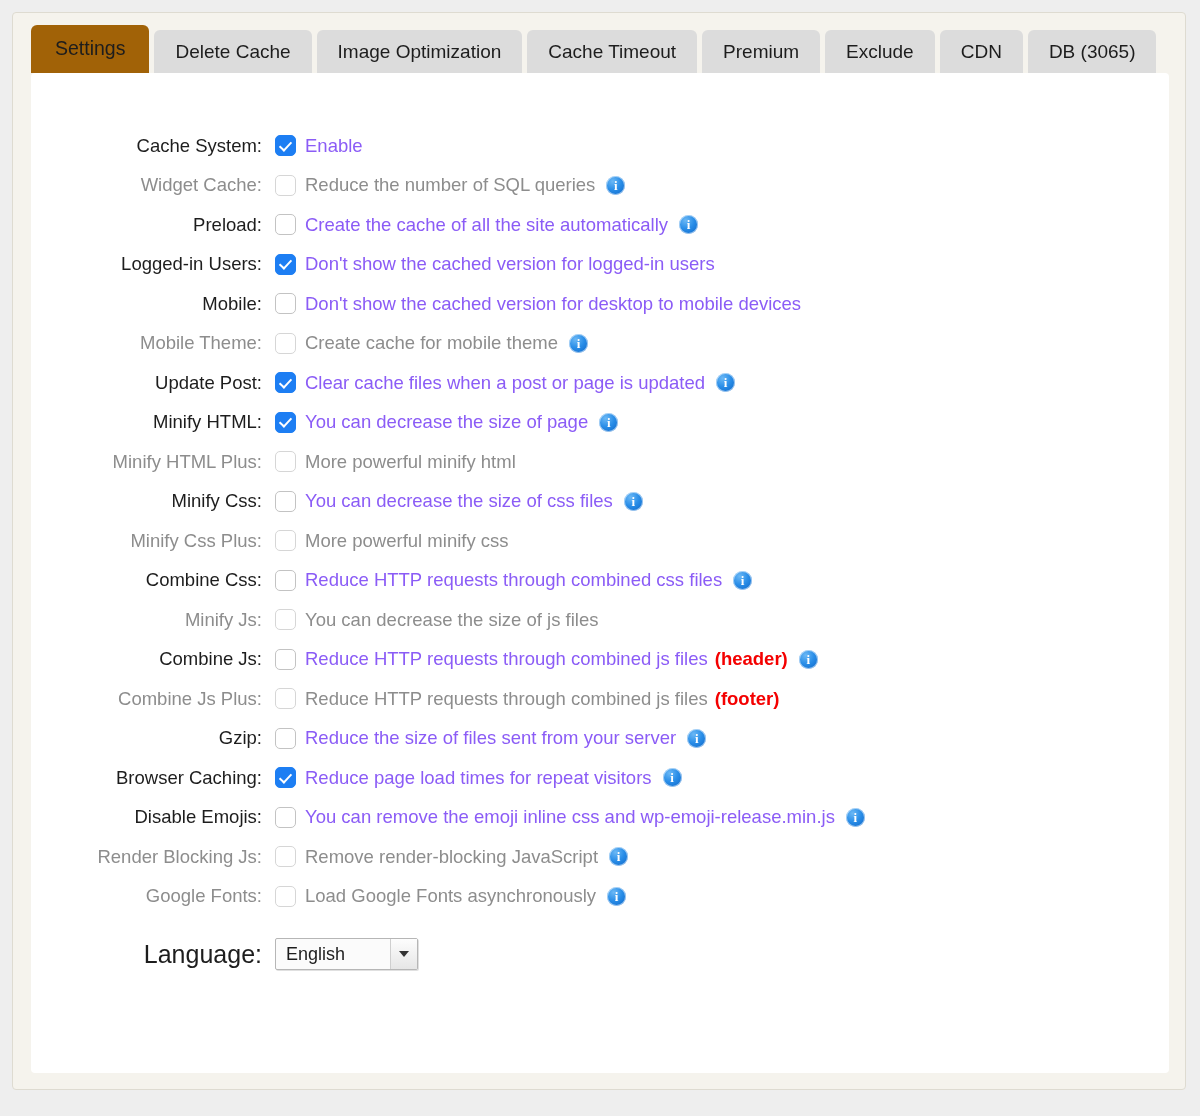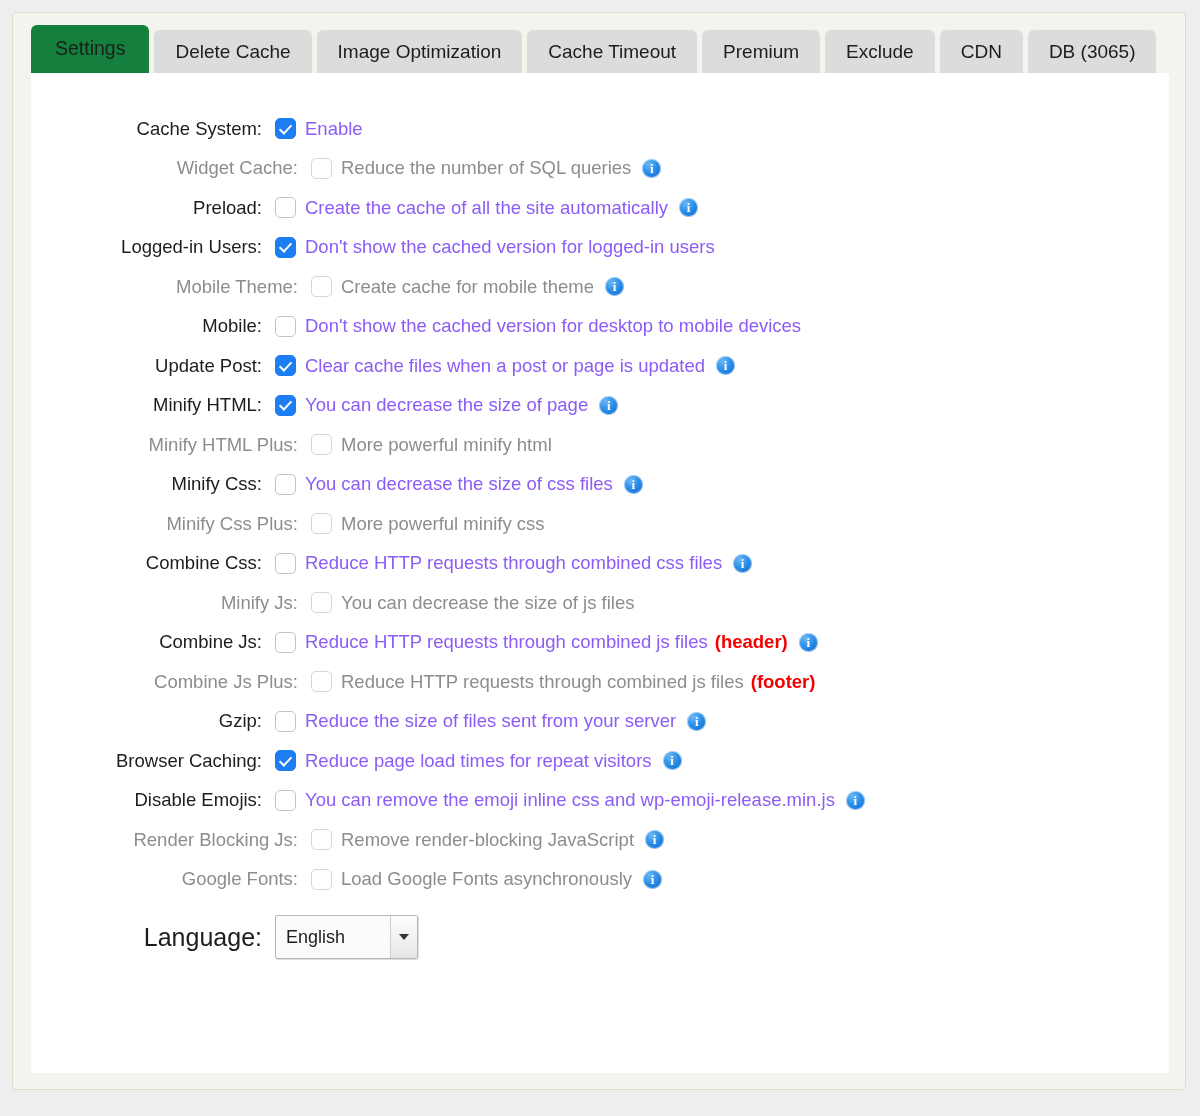--- a/index.html
+++ b/index.html
@@ -50,21 +50,21 @@
     justify-content: center;
     padding: 12px 21px;
     font-size: 19px;
     color: #1d1d1d;
     cursor: pointer;
     box-sizing: border-box;
     white-space: nowrap;
     line-height: 1;
   }
   .tab.active {
-    background: #15803d;
+    background: #a16207;
     height: 48px;
     padding: 0 24px;
     font-size: 19.5px;
     position: relative;
     z-index: 5;
   }
 
   
   .panel {
     position: absolute;
@@ -74,38 +74,38 @@
     height: 1000px;
     background: #ffffff;
     border-radius: 4px;
     box-sizing: border-box;
   }
 
   
   .rows {
     position: absolute;
     left: 0;
-    top: 36px;
+    top: 53px;
     width: 100%;
   }
   .row {
     display: flex;
     align-items: center;
     height: 39.5px;
   }
   .row-label {
     width: 231px;
     text-align: right;
     padding-right: 0;
     font-size: 18.5px;
     color: #1d1d1d;
     white-space: nowrap;
     line-height: 1;
   }
-  .row.disabled .row-label { color: #8d8d8d; padding-left: 36px; }
+  .row.disabled .row-label { color: #8d8d8d; }
 
   .cb {
     width: 21px;
     height: 21px;
     margin-left: 13px;
     margin-right: 9px;
     border-radius: 5px;
     border: 1.5px solid #c3c3c3;
     background: #ffffff;
     box-sizing: border-box;
@@ -183,21 +183,21 @@
   .lang-label {
     width: 231px;
     text-align: right;
     font-size: 25px;
     color: #1d1d1d;
     line-height: 1;
   }
   .select-box {
     margin-left: 13px;
     width: 143px;
-    height: 44px;
+    height: 32px;
     background: #fbfbfb;
     border: 1px solid #b6b6b6;
     border-radius: 2px;
     display: flex;
     align-items: center;
     box-sizing: border-box;
     cursor: pointer;
     position: relative;
     box-shadow: 1px 1px 0 rgba(0,0,0,0.12);
   }
@@ -296,30 +296,30 @@
             <div class="row-label">Preload:</div>
             <div class="cb"></div>
             <span class="row-text">Create the cache of all the site automatically</span>
             <span class="info"></span>
           </div>
           <div class="row">
             <div class="row-label">Logged-in Users:</div>
             <div class="cb checked"></div>
             <span class="row-text">Don't show the cached version for logged-in users</span>
           </div>
+          <div class="row">
+            <div class="row-label">Mobile:</div>
+            <div class="cb"></div>
+            <span class="row-text">Don't show the cached version for desktop to mobile devices</span>
+          </div>
           <div class="row disabled">
             <div class="row-label">Mobile Theme:</div>
             <div class="cb"></div>
             <span class="row-text">Create cache for mobile theme</span>
             <span class="info"></span>
-          </div>
-          <div class="row">
-            <div class="row-label">Mobile:</div>
-            <div class="cb"></div>
-            <span class="row-text">Don't show the cached version for desktop to mobile devices</span>
           </div>
           <div class="row">
             <div class="row-label">Update Post:</div>
             <div class="cb checked"></div>
             <span class="row-text">Clear cache files when a post or page is updated</span>
             <span class="info"></span>
           </div>
           <div class="row">
             <div class="row-label">Minify HTML:</div>
             <div class="cb checked"></div>

